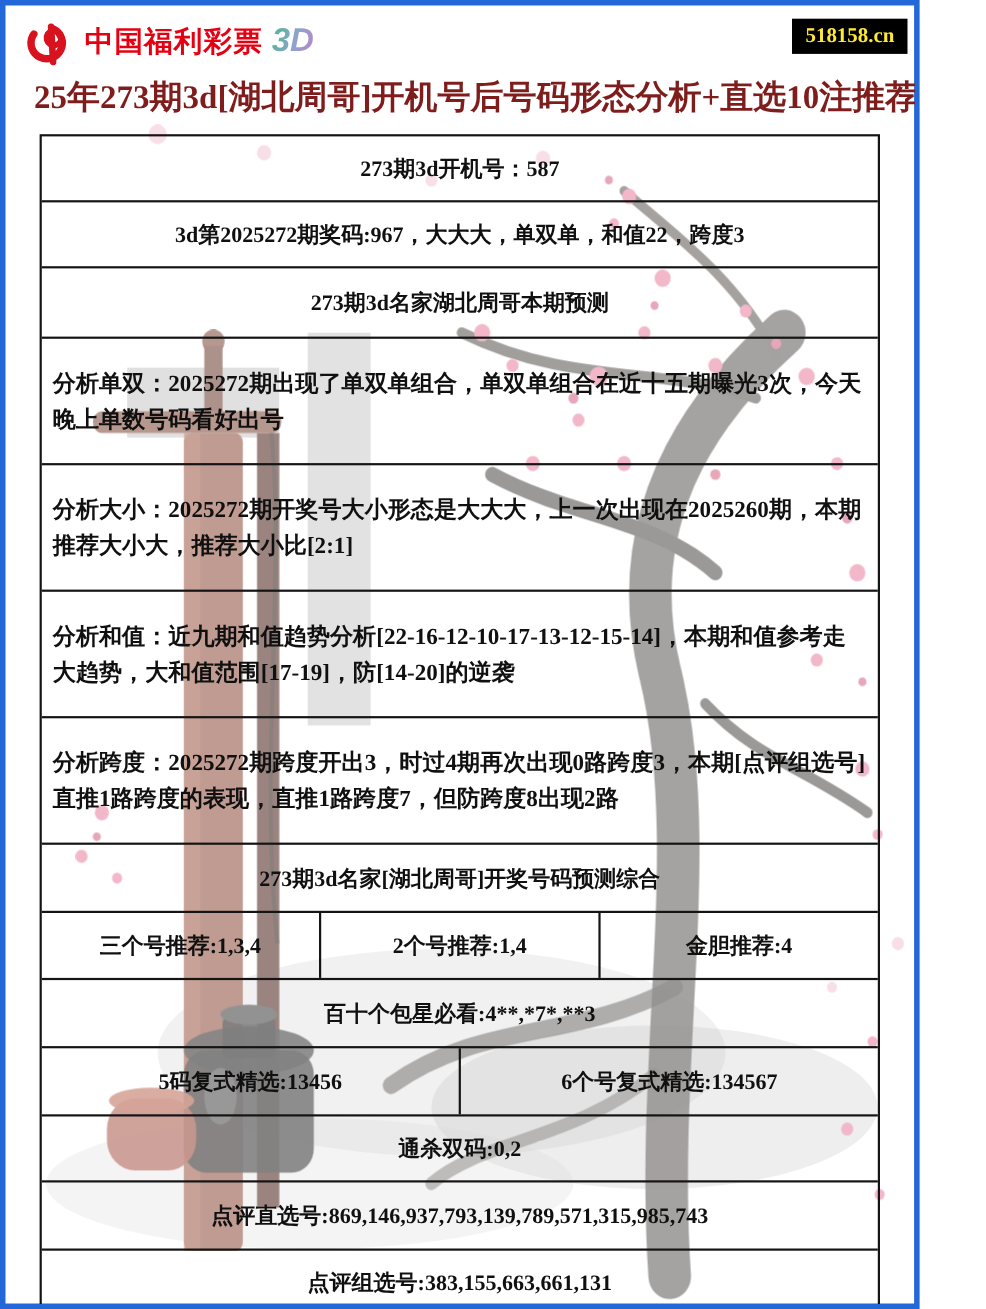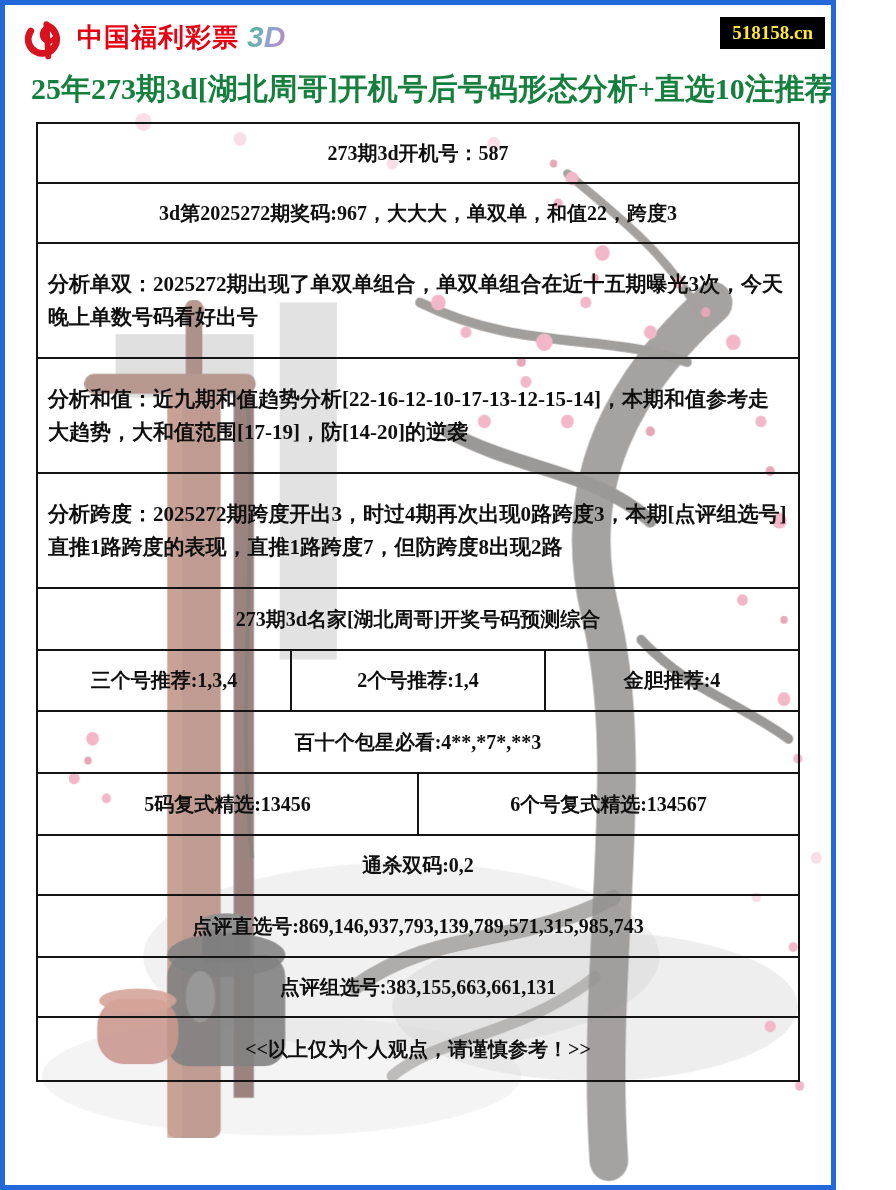--- a/index.html
+++ b/index.html
@@ -18,21 +18,21 @@
          font-weight:900;font-size:26px;letter-spacing:1px;}
   .brand3d{font-family:"Liberation Sans","DejaVu Sans",sans-serif;font-weight:900;
          font-style:italic;font-size:30px;color:#74adbd;
          background:linear-gradient(110deg,#5fb3a0 20%,#8fa3cf 55%,#b08cc8 85%);
          -webkit-background-clip:text;background-clip:text;-webkit-text-fill-color:transparent;}
   .badge{position:absolute;right:6px;top:12px;background:#000000;color:#ffe935;
          font-family:Liberation Serif, serif;font-weight:bold;
          font-size:19px;padding:5px 12px;}
 
   
-  .title{color:#15803d;font-size:30px;font-weight:bold;text-align:center;
+  .title{color:#7f1d1d;font-size:30px;font-weight:bold;text-align:center;
          margin:2px 26px 14px 26px;line-height:1.3;white-space:nowrap;}
 
   
   .tbl{margin:0 31px;border:2px solid #141414;}
   .row{border-top:2px solid #141414;display:flex;align-items:center;justify-content:center;
        text-align:right;font-weight:bold;font-size:20px;color:#101010;
        padding:4px 10px;box-sizing:border-box;}
   .row:first-child{border-top:none;}
   .row.left{justify-content:flex-start;text-align:left;font-size:21px;line-height:1.55;padding:24px 10px;}
   .row.cols{padding:0;align-items:stretch;}
@@ -142,21 +142,23 @@
         <span class="brand3d">3D</span>
       </div>
       <div class="badge">518158.cn</div>
     </div>
 
     <div class="title">25年273期3d[湖北周哥]开机号后号码形态分析+直选10注推荐</div>
 
     <div class="tbl">
       <div class="row h58">273期3d开机号：587</div>
       <div class="row h60">3d第2025272期奖码:967，大大大，单双单，和值22，跨度3</div>
+      <div class="row h64">273期3d名家湖北周哥本期预测</div>
       <div class="row left h84">分析单双：2025272期出现了单双单组合，单双单组合在近十五期曝光3次，今天晚上单数号码看好出号</div>
+      <div class="row left h82">分析大小：2025272期开奖号大小形态是大大大，上一次出现在2025260期，本期推荐大小大，推荐大小比[2:1]</div>
       <div class="row left h84">分析和值：近九期和值趋势分析[22-16-12-10-17-13-12-15-14]，本期和值参考走大趋势，大和值范围[17-19]，防[14-20]的逆袭</div>
       <div class="row left h80">分析跨度：2025272期跨度开出3，时过4期再次出现0路跨度3，本期[点评组选号]直推1路跨度的表现，直推1路跨度7，但防跨度8出现2路</div>
       <div class="row h62">273期3d名家[湖北周哥]开奖号码预测综合</div>
       <div class="row cols h60">
         <div class="cell">三个号推荐:1,3,4</div>
         <div class="cell">2个号推荐:1,4</div>
         <div class="cell">金胆推荐:4</div>
       </div>
       <div class="row h62">百十个包星必看:4**,*7*,**3</div>
       <div class="row cols h62">

